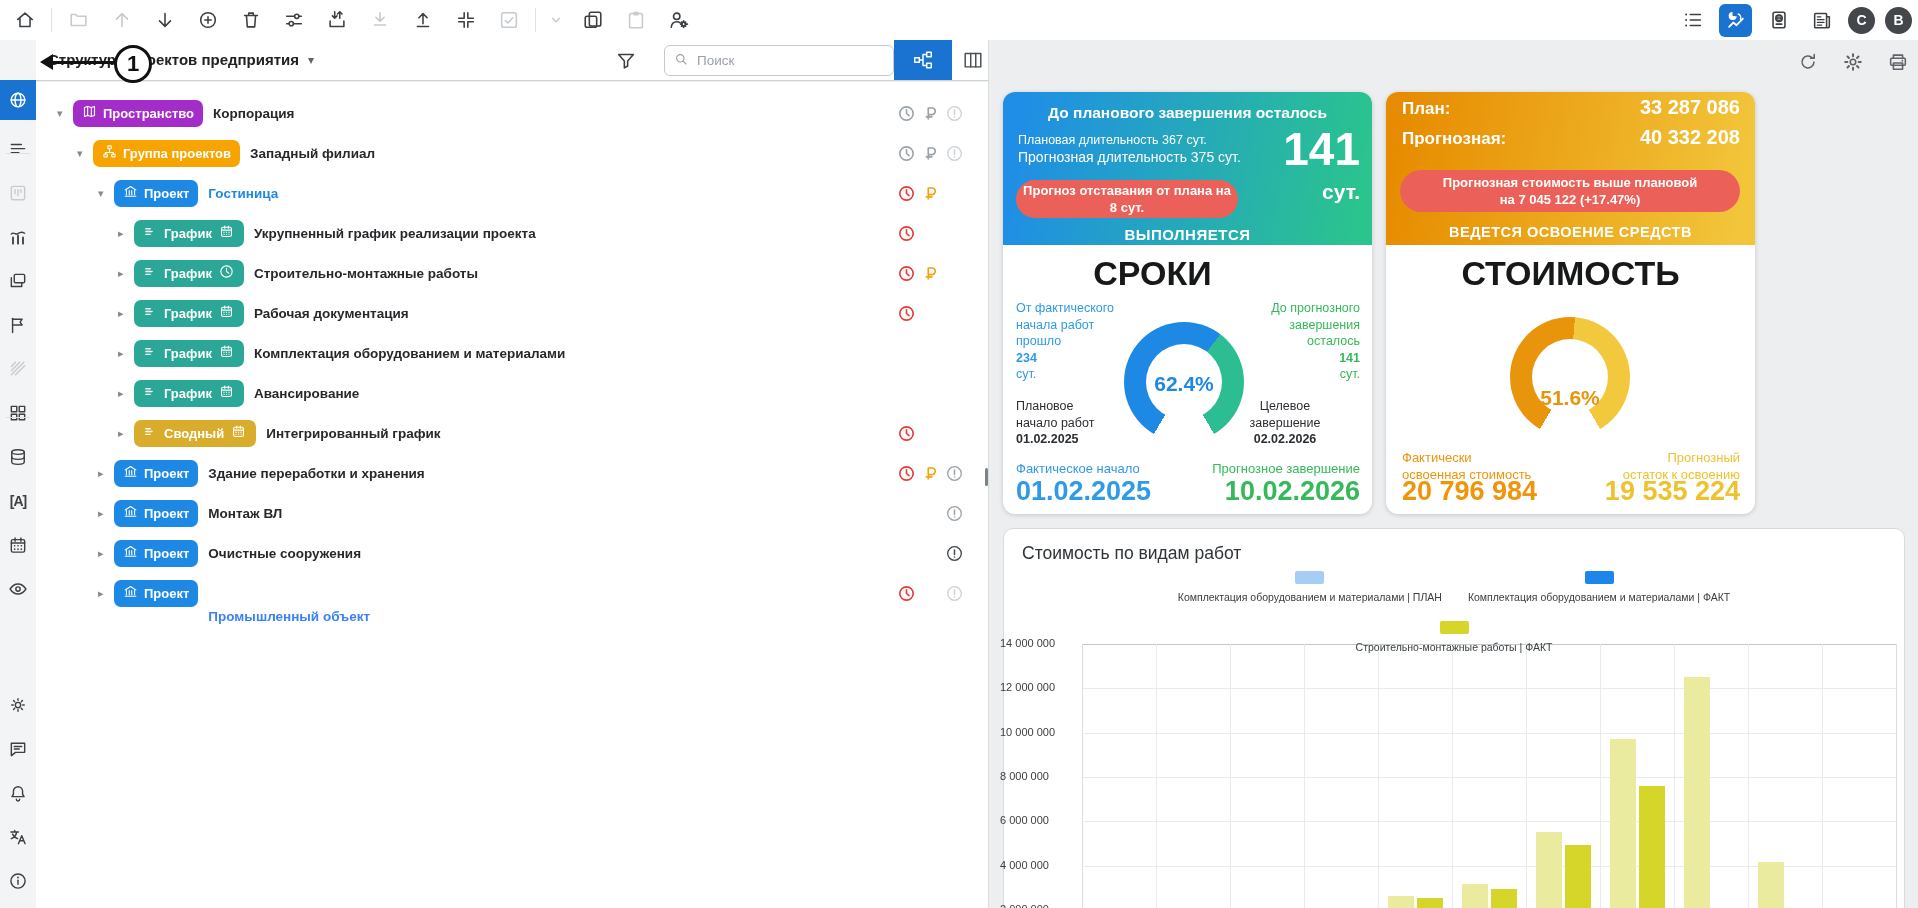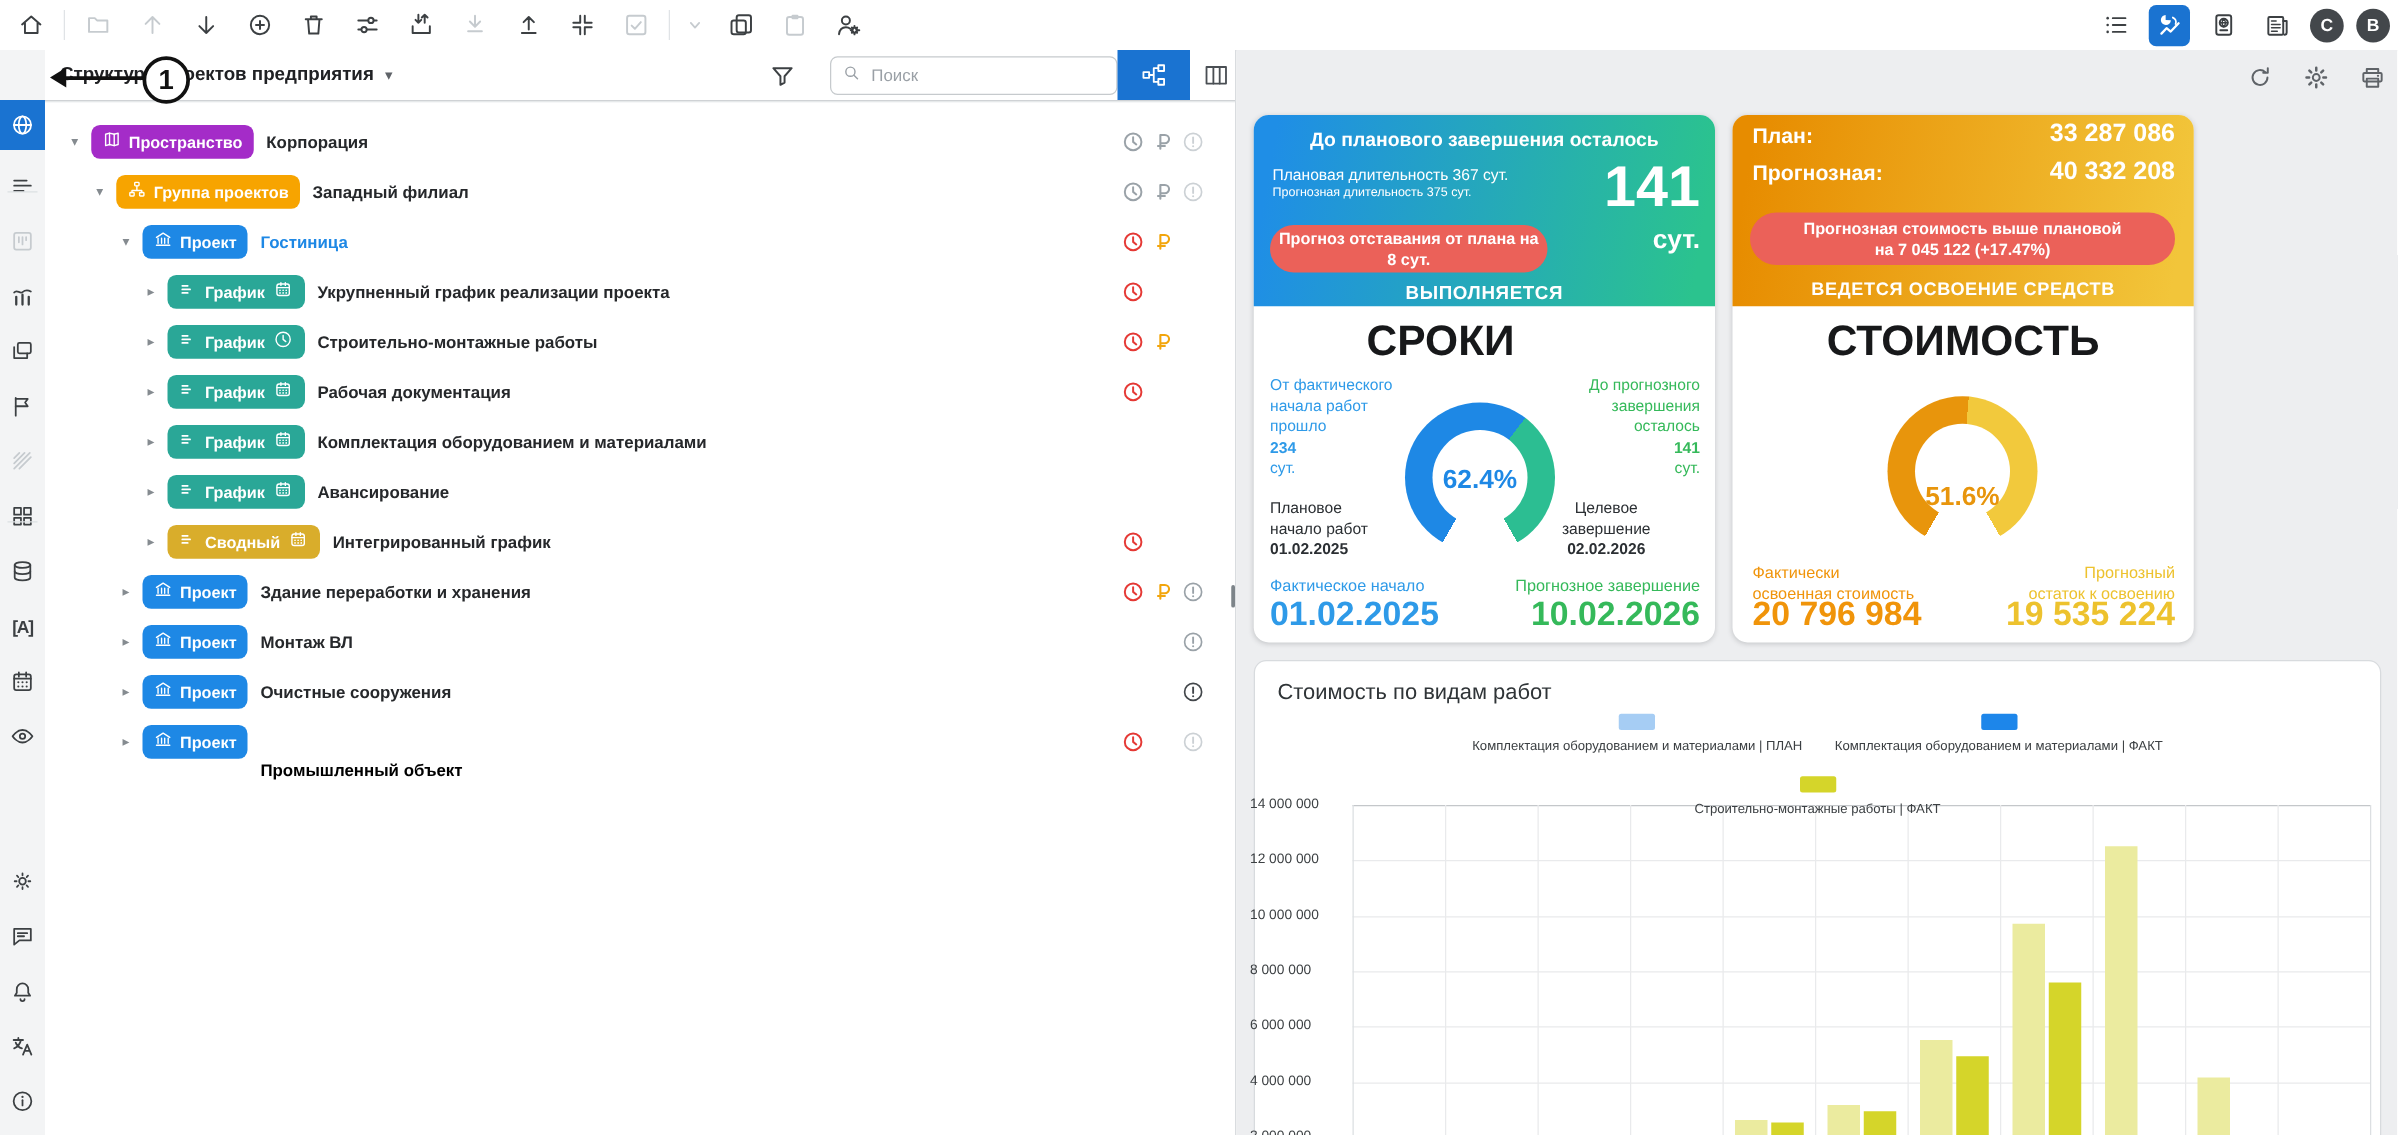--- a/index.html
+++ b/index.html
@@ -626,21 +626,21 @@
         </span>
         <div class="trow" style="left: 62px; top: 533px;">
           <span class="caret">▸</span>
           <span class="tbadge" style="background: rgb(30, 136, 229);">
             <span><svg width="15" height="15" viewBox="0 0 24 24" fill="none" stroke="currentColor" stroke-width="1.8" stroke-linecap="round" stroke-linejoin="round">
                 <path d="M3.5 9.5 12 4l8.5 5.5"></path>
                 <path d="M5.5 10.5v6.5M10 10.5v6.5M14 10.5v6.5M18.5 10.5v6.5M3.5 19.5h17"></path>
               </svg></span>
             <span>Проект</span>
           </span>
-          <span class="tname" style="color: #000000; margin-top: 47px;">Промышленный объект</span>
+          <span class="tname" style="color: #3b82f6; margin-top: 47px;">Промышленный объект</span>
         </div>
         <span class="st-ico" style="left: 860px; top: 543px; color: rgb(229, 57, 53);">
           <svg width="19" height="19" viewBox="0 0 24 24" fill="none" stroke="currentColor" stroke-width="2" stroke-linecap="round" stroke-linejoin="round">
             <circle cx="12" cy="12" r="8.4"></circle>
             <path d="M12 7.2V12l3.2 2.6"></path>
           </svg>
         </span>
         <span class="st-ico" style="left: 908px; top: 543px; color: rgb(204, 209, 213);">
           <svg width="19" height="19" viewBox="0 0 24 24" fill="none" stroke="currentColor" stroke-width="1.7" stroke-linecap="round" stroke-linejoin="round">
             <circle cx="12" cy="12" r="8.6" stroke-width="1.7"></circle>
@@ -659,21 +659,21 @@
   <div class="split-grip" style="left:985px;top:468px;"></div>
   <div class="split-grip" style="left:990px;top:468px;"></div>
 
   <div class="dash"></div>
 
   <div class="card" style="left:1003px;top:92px;width:369px;height:422px;">
     <div class="card-head head-sroki"></div>
   </div>
   <div class="abs b" style="left:1003px;top:104px;width:369px;text-align:center;font-size:15.5px;color:#fff;z-index:2;">До планового завершения осталось</div>
   <div class="abs" style="left:1018px;top:133px;font-size:12.5px;color:#fff;z-index:2;">Плановая длительность 367 сут.</div>
-  <div class="abs" style="left:1018px;top:149px;font-size:10px;color:#fff;z-index:2;">Прогнозная длительность 375 сут.</div>
+  <div class="abs" style="left:1018px;top:149px;font-size:14px;color:#fff;z-index:2;">Прогнозная длительность 375 сут.</div>
   <div class="abs b" style="left:1220px;top:126px;width:140px;text-align:right;font-size:46px;color:#fff;z-index:2;line-height:1;">141</div>
   <div class="abs b" style="left:1220px;top:180px;width:140px;text-align:right;font-size:21px;color:#fff;z-index:2;">сут.</div>
   <div class="pill" style="left:1016px;top:180px;width:222px;height:38px;z-index:2;">
     <div>Прогноз отставания от плана на</div>
     <div>8 сут.</div>
   </div>
   <div class="abs b" style="left:1003px;top:226px;width:369px;text-align:center;font-size:15px;letter-spacing:.5px;color:#fff;z-index:2;">ВЫПОЛНЯЕТСЯ</div>
   <div class="abs b" style="left:1003px;top:254px;width:299px;text-align:center;font-size:34px;color:#17181a;z-index:2;">СРОКИ</div>
   <div class="abs note" style="left:1016px;top:300px;color:#2e9ae8;z-index:2;">
     <div>От фактического</div>

